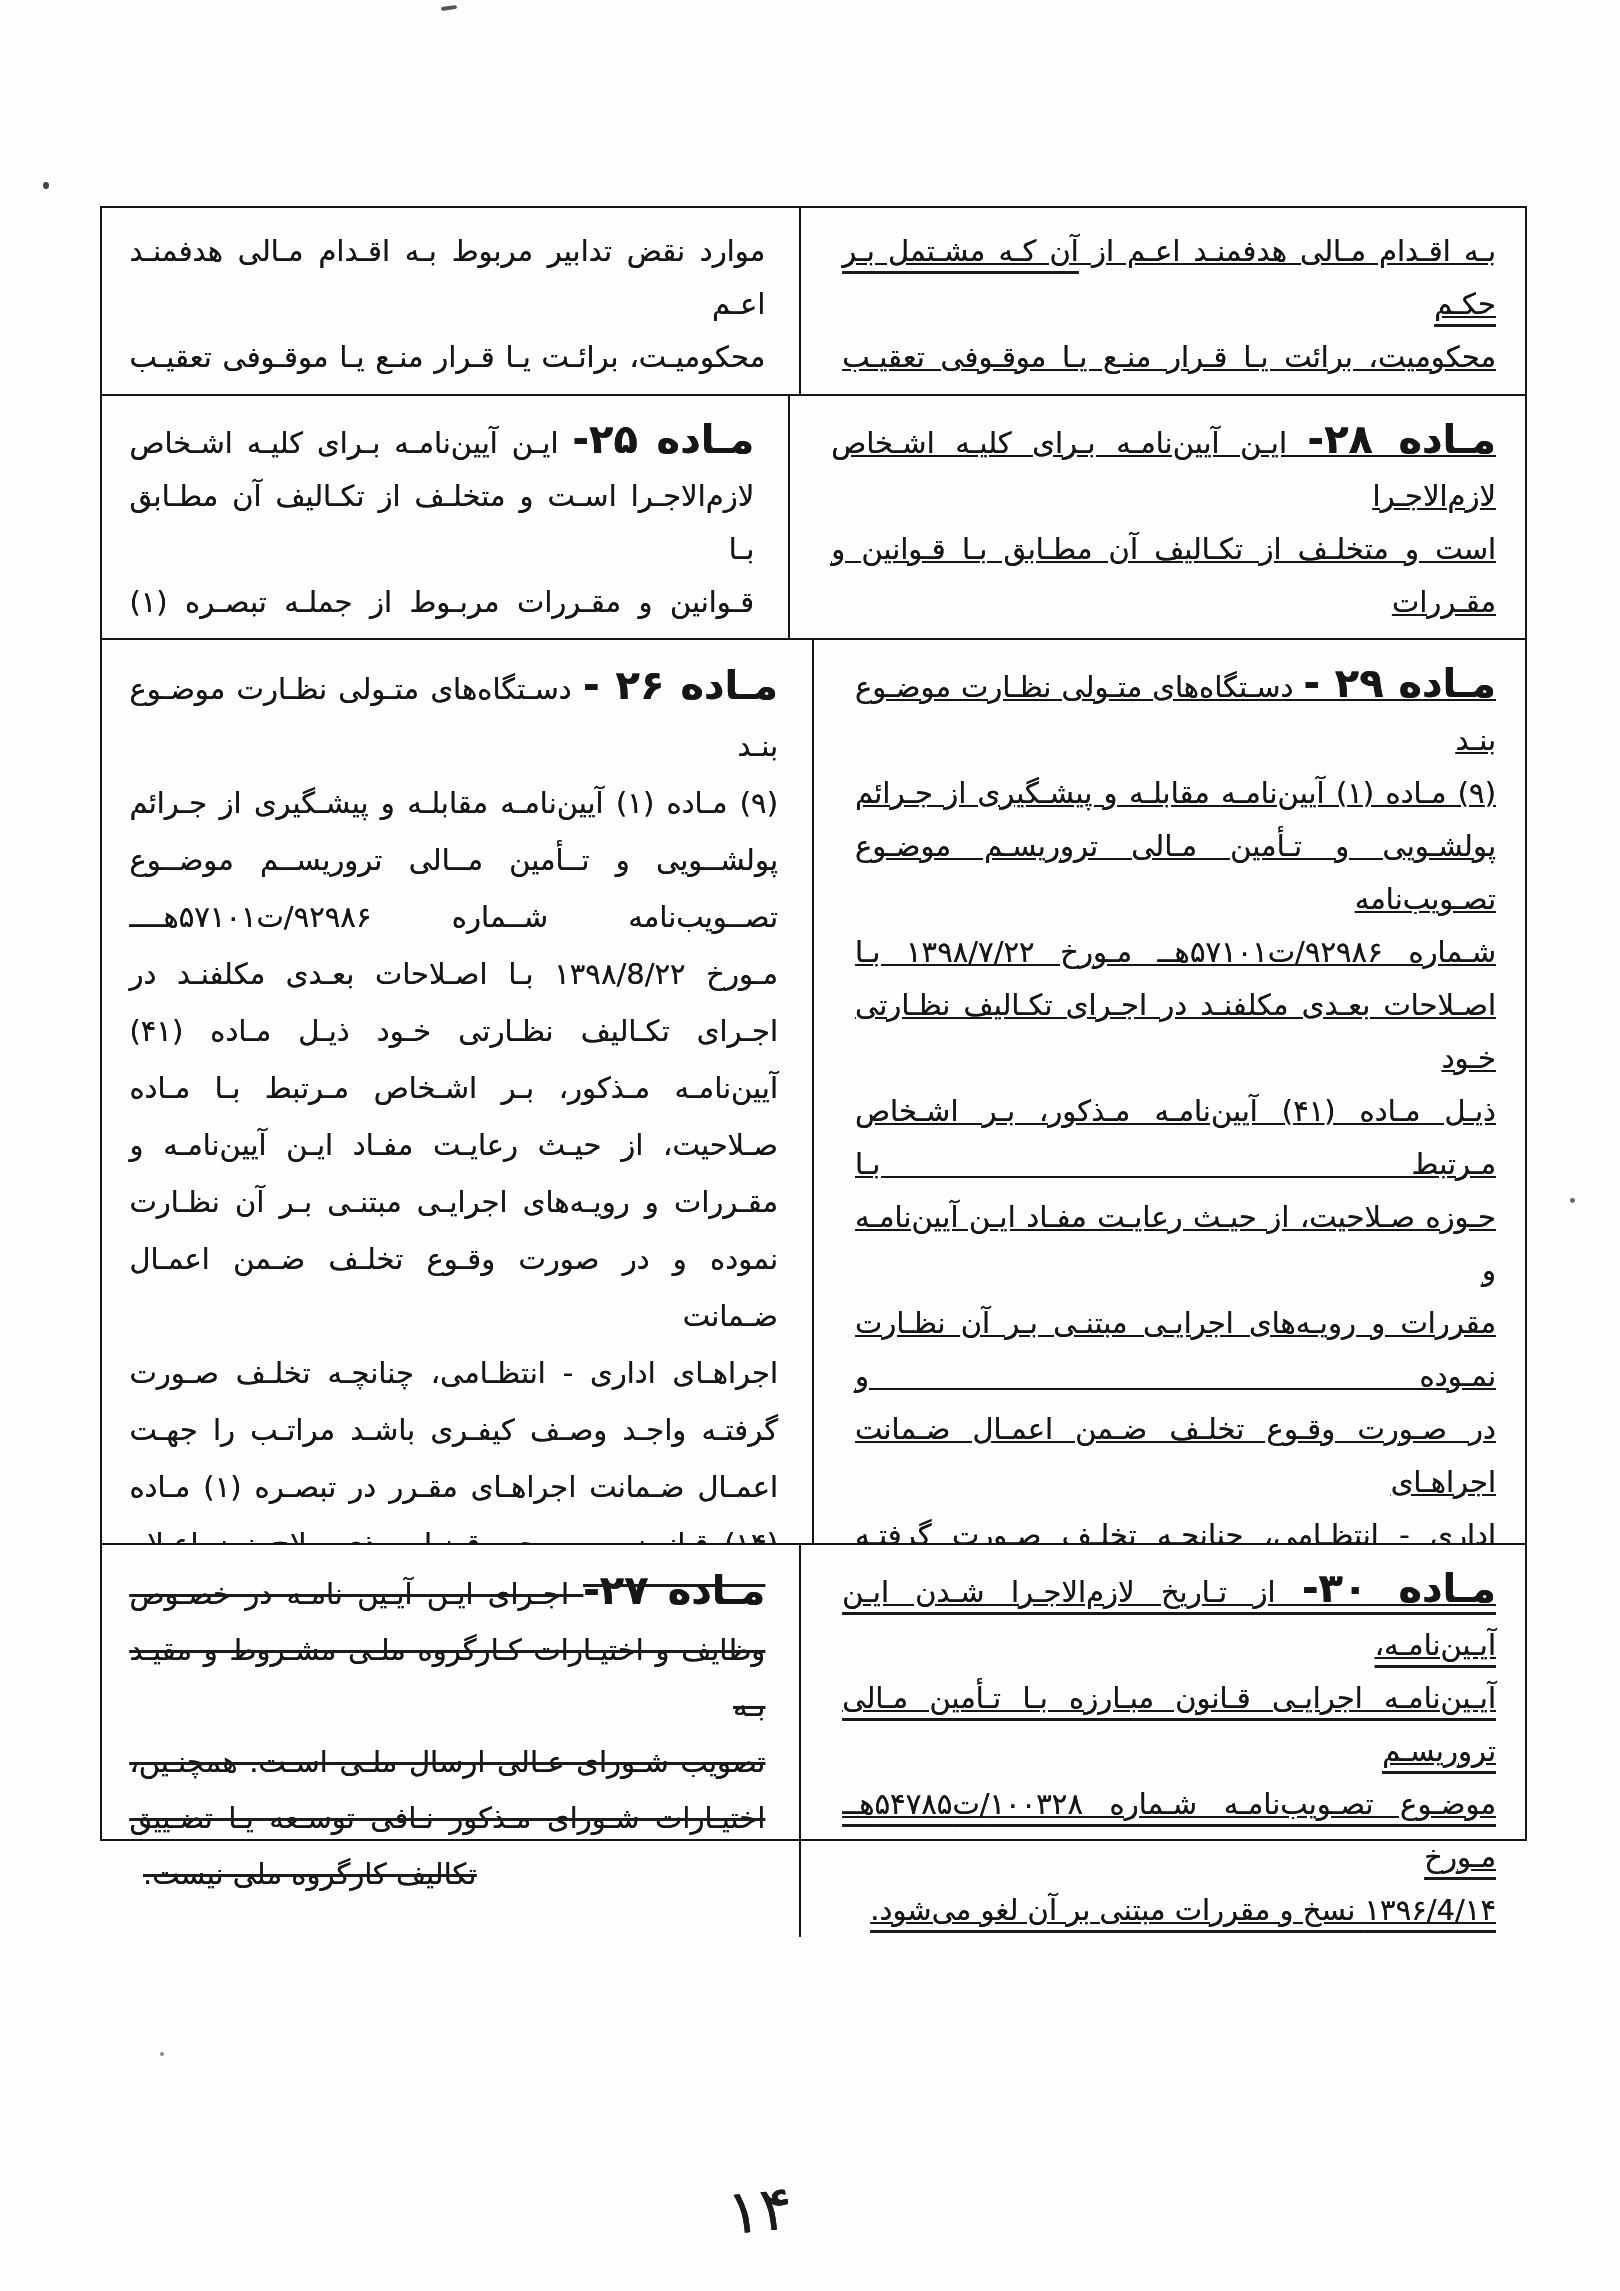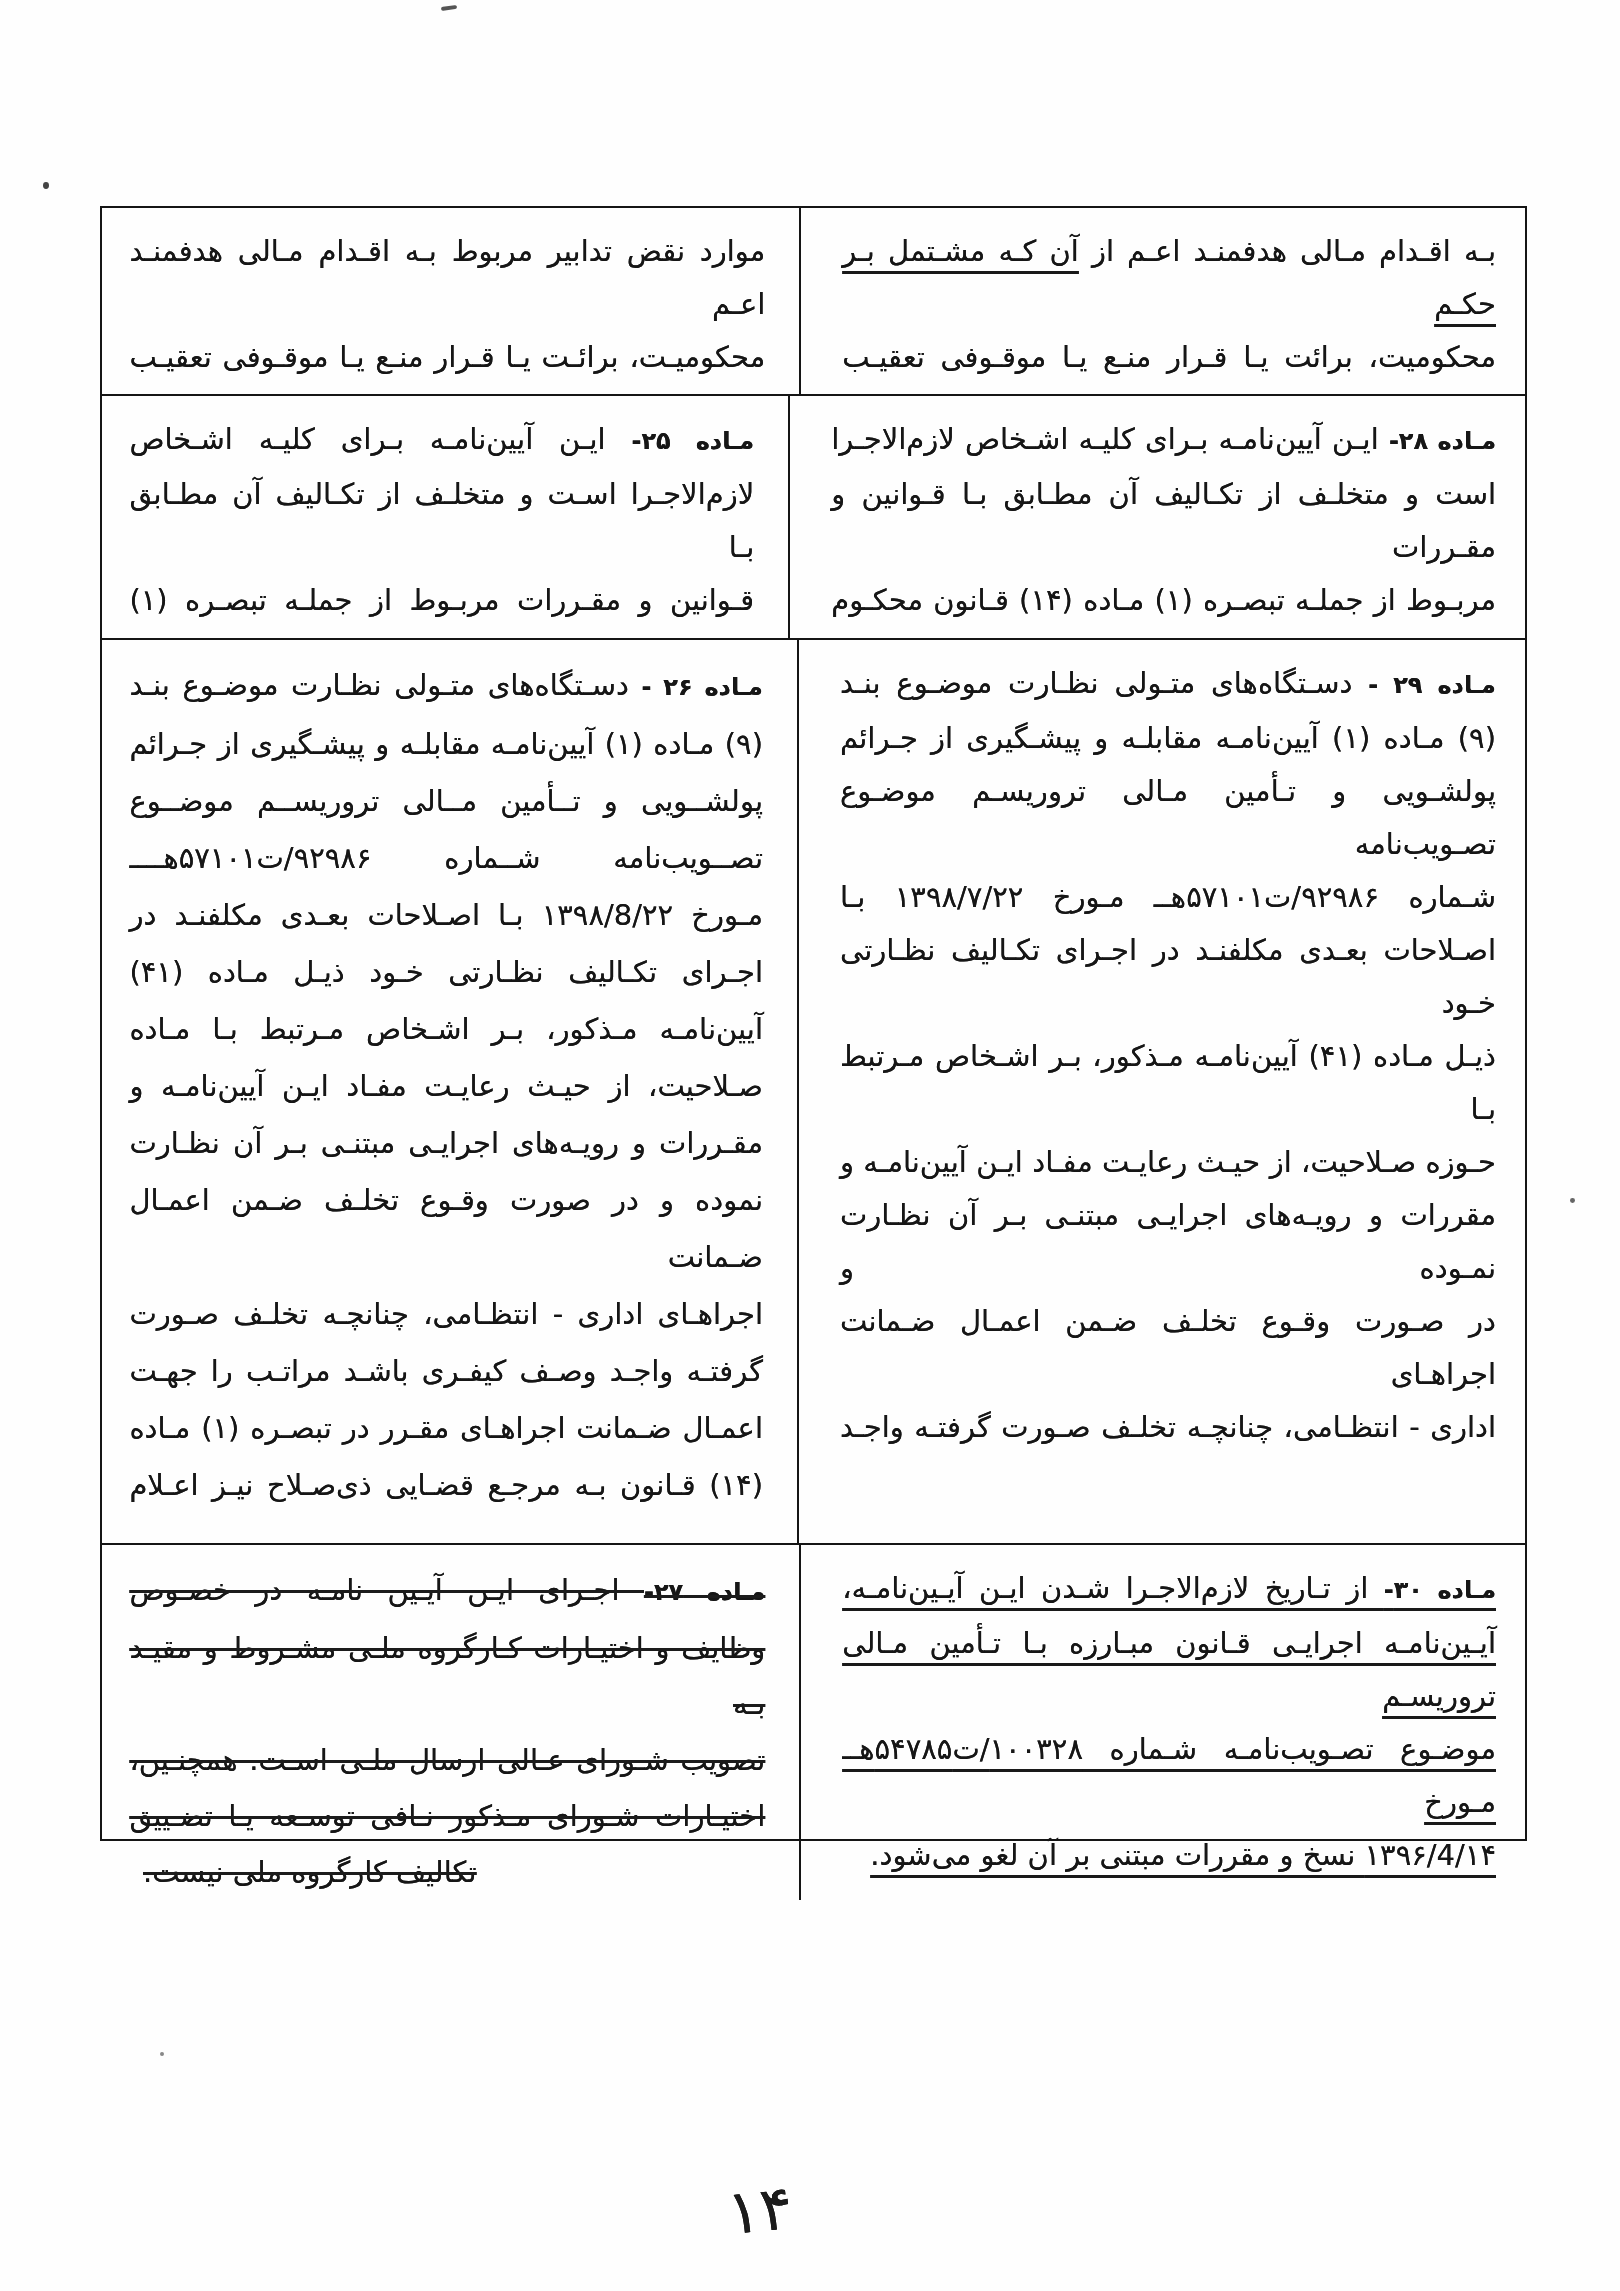--- a/index.html
+++ b/index.html
@@ -39,20 +39,21 @@
   .trow.r4 { flex: 1 1 auto; border-bottom: none; }
 
   .cell {
     box-sizing: border-box;
     overflow: hidden;
   }
   .cell.right {
     width: 750px;
     border-left: 2.9px solid #151515;
     padding: 16.7px 29px 0 41px;
+    text-decoration: underline;
   }
   .cell.left {
     flex: 1 1 auto;
     padding: 16.7px 34px 0 27.4px;
   }
 
   .line {
     font-size: 29px;
     line-height: 53px;
     text-align: justify;
@@ -60,21 +61,21 @@
     white-space: normal;
     letter-spacing: 0.2px;
     text-shadow: 0 0 0.6px rgba(10,10,10,0.85);
   }
   .r3 .cell.left .line { line-height: 57px; }
   .r4 .cell.left .line { line-height: 56px; }
 
   .line.last { text-align-last: right; }
   .line.last.tleft { text-align-last: left; padding-left: 13.7px; }
 
-  .lead { font-weight: bold; font-size: 24px; }
+  .lead { font-weight: bold; font-size: 40px; }
 
   .ul {
     text-decoration: underline;
     text-decoration-thickness: 2.5px;
     text-underline-offset: 9.8px;
     text-decoration-color: #191919;
   }
   .strike {
     text-decoration: line-through;
     text-decoration-thickness: 3.4px;

